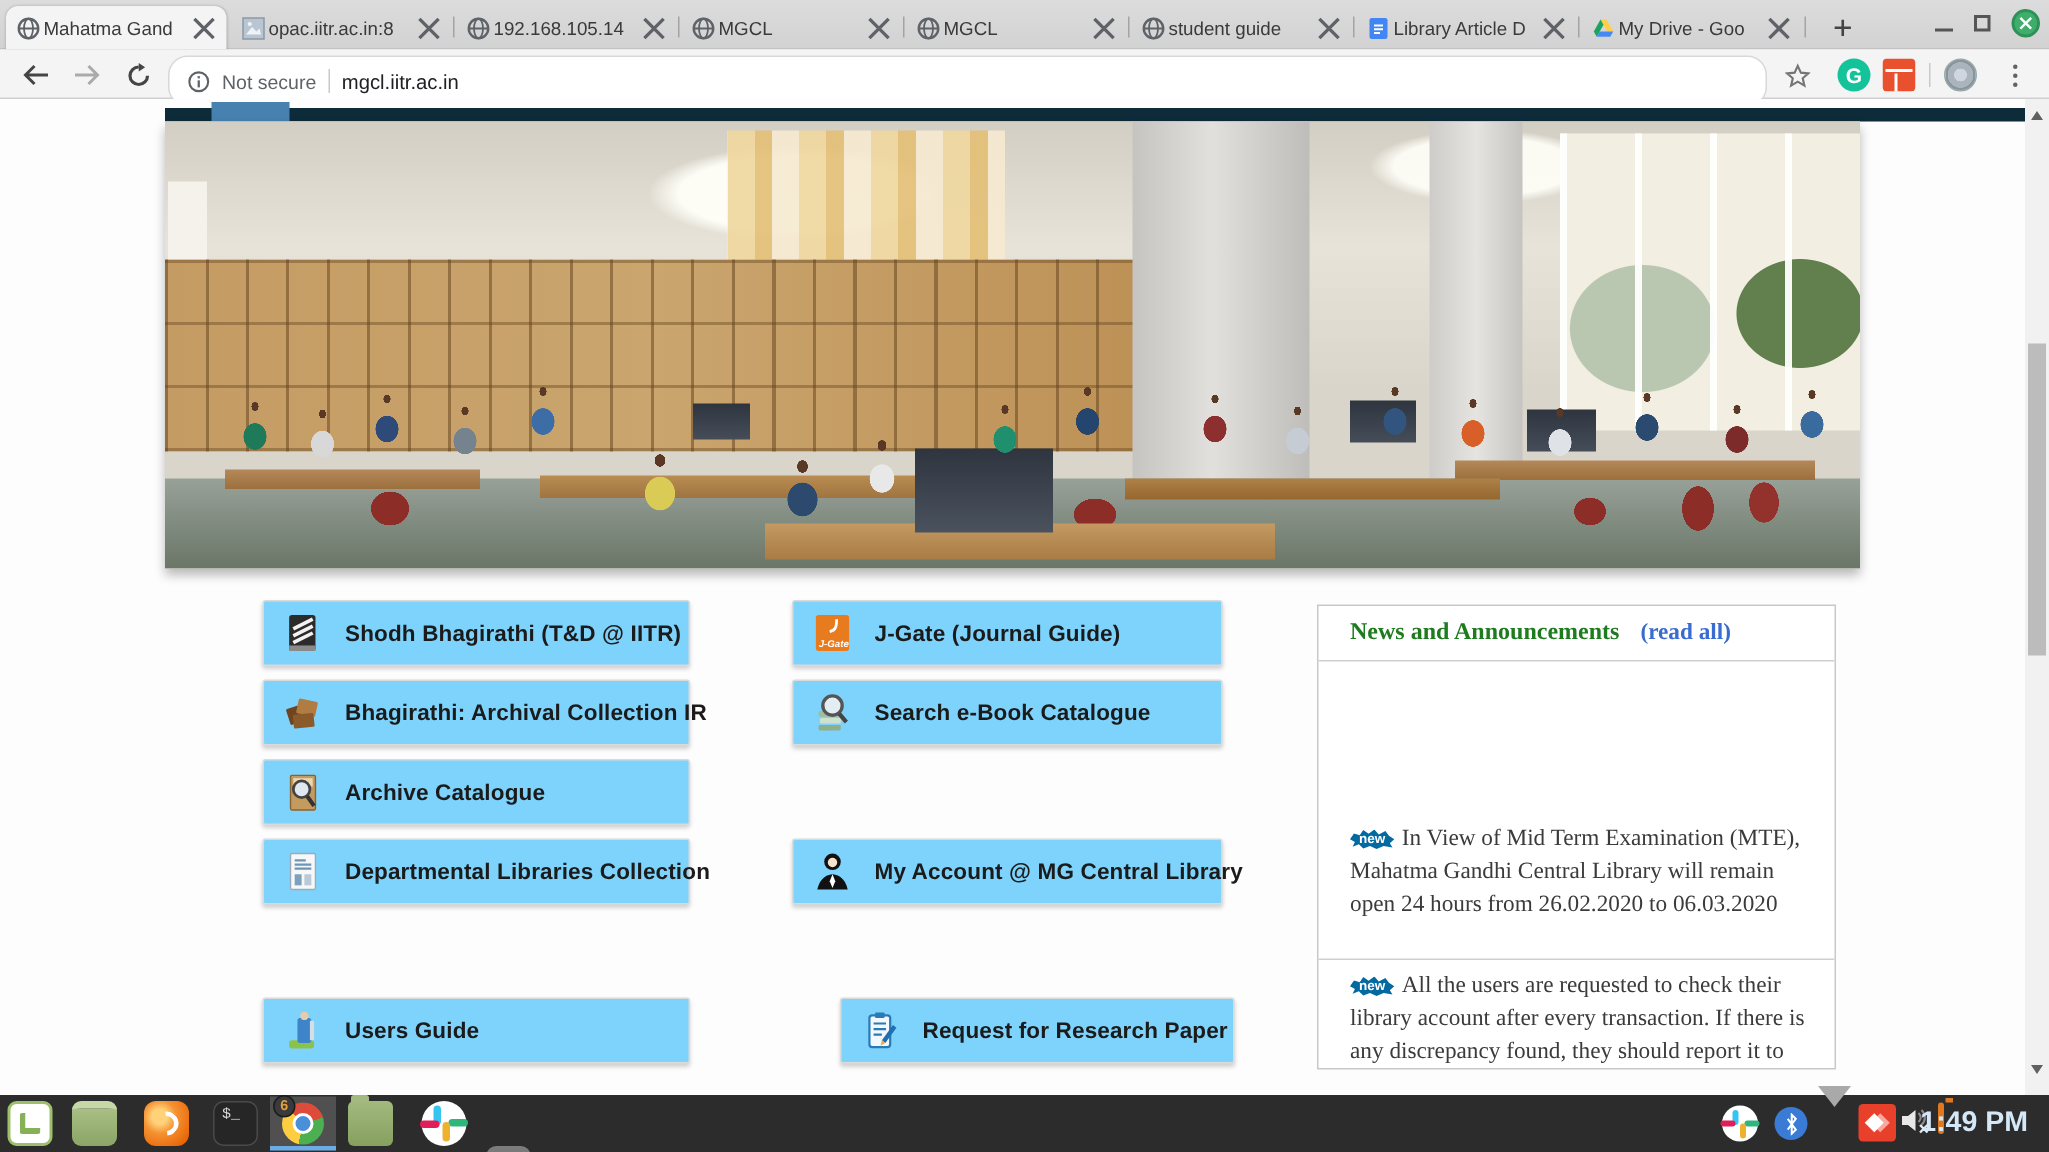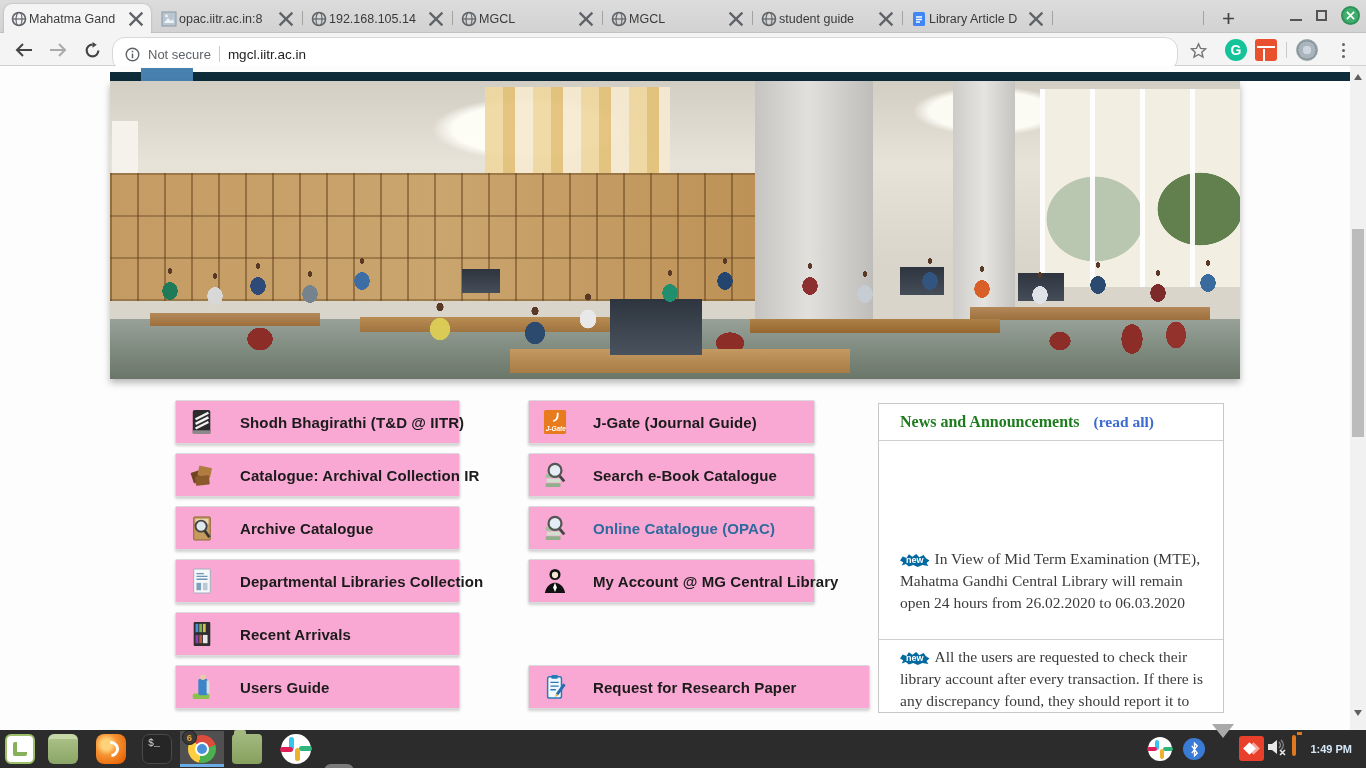--- a/index.html
+++ b/index.html
@@ -133,23 +133,23 @@
       0 0,0 0,0 0,0 0,0 0,0 0,0 0,0 0,0 0,0 0,0 0,0 0,0 0,0 0,0 0,0 0,0 0,0 0,
       500px 218px, 790px 186px, 908px 192px, 352px 188px,
       40px 232px, 250px 236px, 640px 238px, 860px 226px, 400px 268px;
     background-size:
       auto,auto,auto,auto,auto,auto,auto,auto,auto,auto,auto,auto,auto,auto,auto,auto,auto,auto,
       auto,auto,auto,auto,auto,auto,auto,auto,auto,auto,auto,auto,auto,auto,auto,auto,auto,auto,
       92px 56px, 44px 28px, 46px 28px, 38px 24px,
       170px 13px, 300px 15px, 250px 14px, 240px 13px, 340px 24px; }
 
   
-  .card { position:absolute; width:285px; height:44px; background:#f9a8d4; border:1px solid #dadada;
+  .card { position:absolute; width:285px; height:44px; background:#7dd3fc; border:1px solid #dadada;
     border-radius:2px; box-shadow:0 2px 3px rgba(0,0,0,.18); display:flex; align-items:center;
-    padding:0 12px; gap:24px; cursor:pointer; }
+    padding:0 12px; gap:14px; cursor:pointer; }
   .card .cicon { width:28px; height:32px; flex:0 0 28px; display:flex; align-items:center; justify-content:center; }
   .card .clabel { font-weight:bold; font-size:15px; color:#1b1b1b; letter-spacing:.1px; white-space:nowrap; }
   .card.linkblue .clabel { color:#2f6a9e; }
 
   
   .news { position:absolute; left:878px; top:337px; width:346px; height:310px; background:#fff;
     border:1px solid #c8c8c8; overflow:hidden; }
   .news-head { position:absolute; left:0; top:0; width:100%; height:37px; border-bottom:1px solid #cfcfcf;
     display:flex; align-items:center; padding:0 21px; gap:14px;
     font-family:"Liberation Serif", serif; }
@@ -203,21 +203,21 @@
   .tray-icon { position:absolute; top:8px; width:22px; height:22px; }
   .bt { border-radius:50%; background:#3a7bd5; display:flex; align-items:center; justify-content:center; }
   .wifi-fan { width:0; height:0; margin-top:4px;
     border-left:11px solid transparent; border-right:11px solid transparent; border-top:14px solid #a9a9a9; }
   .anydesk { background:#e8402a; border-radius:3px; display:flex; align-items:center; justify-content:center; gap:1px; }
   .anydesk i { width:9px; height:9px; background:#fff; transform:rotate(45deg); display:block; }
   .anydesk i.ghost { background:rgba(255,255,255,.55); margin-left:-6px; }
   .battery { width:15px; height:21px; border:2px solid #e07820; border-radius:3px; position:relative; }
   .battery i { position:absolute; left:3px; top:-5px; width:5px; height:3px; background:#e07820; display:block; }
   .clock { position:absolute; right:14px; top:0; height:38px; display:flex; align-items:center;
-    color:#d5e8f8; font-size:11px; font-weight:bold; }
+    color:#d5e8f8; font-size:19px; font-weight:bold; }
 </style>
 </head>
 <body>
 
 <svg width="0" height="0" style="position:absolute">
   <defs>
     <symbol id="i-globe" viewBox="0 0 16 16">
       <circle cx="8" cy="8" r="6.5" fill="none" stroke="#5f6368" stroke-width="1.6"></circle>
       <ellipse cx="8" cy="8" rx="3" ry="6.5" fill="none" stroke="#5f6368" stroke-width="1.2"></ellipse>
       <line x1="1.5" y1="8" x2="14.5" y2="8" stroke="#5f6368" stroke-width="1.2"></line>
@@ -298,20 +298,31 @@
       <svg class="fav" viewBox="0 0 16 16">
         <rect x="2" y="1" width="12" height="14" rx="1.5" fill="#4285f4"></rect>
         <path d="M5 6 h6 M5 8.5 h6 M5 11 h4" stroke="#fff" stroke-width="1.3"></path>
       </svg>
       <span class="title">Library Article D</span>
       <svg class="tab-close" viewBox="0 0 10 10" width="10" height="10">
           <use href="#i-close"></use>
         </svg>
     </div>
 
+    <div class="tab" style="left:1054px">
+      <svg class="fav" viewBox="0 0 16 16">
+        <path d="M6 2 L10 2 L14.5 10 L10.5 10 Z" fill="#ffcf48"></path>
+        <path d="M6 2 L1.5 10 L3.5 13.5 L8 5.5 Z" fill="#1da261"></path>
+        <path d="M3.5 13.5 L12.5 13.5 L14.5 10 L5.5 10 Z" fill="#4688f4"></path>
+      </svg>
+      <span class="title">My Drive - Goo</span>
+      <svg class="tab-close" viewBox="0 0 10 10" width="10" height="10">
+          <use href="#i-close"></use>
+        </svg>
+    </div>
 
     <span class="tab-sep" style="left:302px"></span>
     <span class="tab-sep" style="left:452px"></span>
     <span class="tab-sep" style="left:602px"></span>
     <span class="tab-sep" style="left:752px"></span>
     <span class="tab-sep" style="left:902px"></span>
     <span class="tab-sep" style="left:1052px"></span>
     <span class="tab-sep" style="left:1203px"></span>
 
     <div class="newtab" style="left:1215px">
@@ -406,21 +417,21 @@
     </div>
 
     <div class="card" style="left:175px; top:387px">
       <span class="cicon">
         <svg viewBox="0 0 26 30" width="24" height="28">
           <rect x="2" y="10" width="16" height="12" rx="1" fill="#6e4520" transform="rotate(-18 10 16)"></rect>
           <rect x="9" y="6" width="14" height="11" rx="1" fill="#b07c42" transform="rotate(12 16 11)"></rect>
           <rect x="6" y="16" width="15" height="10" rx="1" fill="#8a5a2b" transform="rotate(-6 13 21)"></rect>
         </svg>
       </span>
-      <span class="clabel">Catalogue: Archival Collection IR</span>
+      <span class="clabel">Bhagirathi: Archival Collection IR</span>
     </div>
 
     <div class="card" style="left:175px; top:493px">
       <span class="cicon">
         <svg viewBox="0 0 26 30" width="24" height="28">
           <rect x="4" y="2" width="18" height="26" rx="1" fill="#f5f7f9" stroke="#9aaab8"></rect>
           <path d="M7 7 h8 M7 10 h12 M7 13 h12" stroke="#6d95b5" stroke-width="1.6"></path>
           <rect x="7" y="17" width="5" height="8" fill="#7da0bd"></rect>
           <rect x="14" y="17" width="5" height="8" fill="#b9c9d6"></rect>
         </svg>
@@ -433,34 +444,20 @@
         <svg viewBox="0 0 26 30" width="24" height="28">
           <rect x="4" y="3" width="18" height="25" rx="1" fill="#c59a5e" stroke="#8a6230"></rect>
           <rect x="6" y="5" width="14" height="6" fill="#e9d6b2"></rect>
           <circle cx="12" cy="13" r="6" fill="#dfe8ef" stroke="#444" stroke-width="2"></circle>
           <line x1="16" y1="18" x2="21" y2="25" stroke="#333" stroke-width="3"></line>
         </svg>
       </span>
       <span class="clabel">Archive Catalogue</span>
     </div>
 
-    <div class="card" style="left:175px; top:546px">
-      <span class="cicon">
-        <svg viewBox="0 0 26 30" width="24" height="28">
-          <rect x="4" y="2" width="18" height="26" rx="1" fill="#2f2f2f"></rect>
-          <rect x="6" y="4" width="3" height="9" fill="#4a90d9"></rect>
-          <rect x="10" y="4" width="3" height="9" fill="#7cb342"></rect>
-          <rect x="14" y="4" width="3" height="9" fill="#d4c05a"></rect>
-          <rect x="6" y="16" width="3" height="9" fill="#8e44ad"></rect>
-          <rect x="10" y="16" width="3" height="9" fill="#c0563c"></rect>
-          <rect x="14" y="16" width="5" height="9" fill="#e8e8e8"></rect>
-        </svg>
-      </span>
-      <span class="clabel">Recent Arrivals</span>
-    </div>
 
     <div class="card" style="left:175px; top:599px">
       <span class="cicon">
         <svg viewBox="0 0 26 30" width="24" height="28">
           <rect x="3" y="22" width="18" height="6" rx="2" fill="#8bc34a"></rect>
           <rect x="9" y="6" width="10" height="18" rx="2" fill="#3d85c8"></rect>
           <circle cx="14" cy="4.5" r="3" fill="#e8cba8"></circle>
           <rect x="18" y="8" width="3" height="14" fill="#d8dde2"></rect>
         </svg>
       </span>
@@ -484,47 +481,35 @@
           <rect x="3" y="14" width="16" height="4" rx="1" fill="#9fbf9a"></rect>
           <rect x="4" y="19" width="15" height="4" rx="1" fill="#cfe0cc"></rect>
           <rect x="3" y="24" width="16" height="4" rx="1" fill="#8fae8a"></rect>
           <circle cx="13" cy="10" r="7" fill="#e4edf3" stroke="#555" stroke-width="2.4"></circle>
           <line x1="18" y1="16" x2="23" y2="22" stroke="#444" stroke-width="3"></line>
         </svg>
       </span>
       <span class="clabel">Search e-Book Catalogue</span>
     </div>
 
-    <div class="card linkblue" style="left:528px; top:440px; width:287px">
-      <span class="cicon">
-        <svg viewBox="0 0 26 30" width="24" height="28">
-          <rect x="3" y="14" width="16" height="4" rx="1" fill="#9fbf9a"></rect>
-          <rect x="4" y="19" width="15" height="4" rx="1" fill="#cfe0cc"></rect>
-          <rect x="3" y="24" width="16" height="4" rx="1" fill="#8fae8a"></rect>
-          <circle cx="13" cy="10" r="7" fill="#e4edf3" stroke="#555" stroke-width="2.4"></circle>
-          <line x1="18" y1="16" x2="23" y2="22" stroke="#444" stroke-width="3"></line>
-        </svg>
-      </span>
-      <span class="clabel">Online Catalogue (OPAC)</span>
-    </div>
 
     <div class="card" style="left:528px; top:493px; width:287px">
       <span class="cicon">
         <svg viewBox="0 0 26 30" width="24" height="28">
           <circle cx="13" cy="8" r="6" fill="#111"></circle>
           <circle cx="13" cy="8.5" r="3.4" fill="#f4e3cf"></circle>
           <path d="M2 28 C4 19 10 17 13 17 C16 17 22 19 24 28 Z" fill="#111"></path>
           <path d="M13 17 L11 22 L13 27 L15 22 Z" fill="#fff"></path>
         </svg>
       </span>
       <span class="clabel">My Account @ MG Central Library</span>
     </div>
 
 
-    <div class="card" style="left:528px; top:599px; width:342px">
+    <div class="card" style="left:560px; top:599px; width:263px">
       <span class="cicon">
         <svg viewBox="0 0 26 30" width="24" height="28">
           <rect x="5" y="4" width="15" height="23" rx="2" fill="#f2f8fc" stroke="#2a7ab8" stroke-width="1.6"></rect>
           <rect x="9" y="2" width="7" height="4" rx="1" fill="#2a7ab8"></rect>
           <path d="M8 10 h9 M8 14 h9 M8 18 h6" stroke="#2a7ab8" stroke-width="1.5"></path>
           <path d="M14 22 L22 11 L24.5 13 L16.5 24 Z" fill="#1f6fb2"></path>
           <path d="M14 22 L13 26 L16.5 24 Z" fill="#e8b04a"></path>
         </svg>
       </span>
       <span class="clabel">Request for Research Paper</span>

